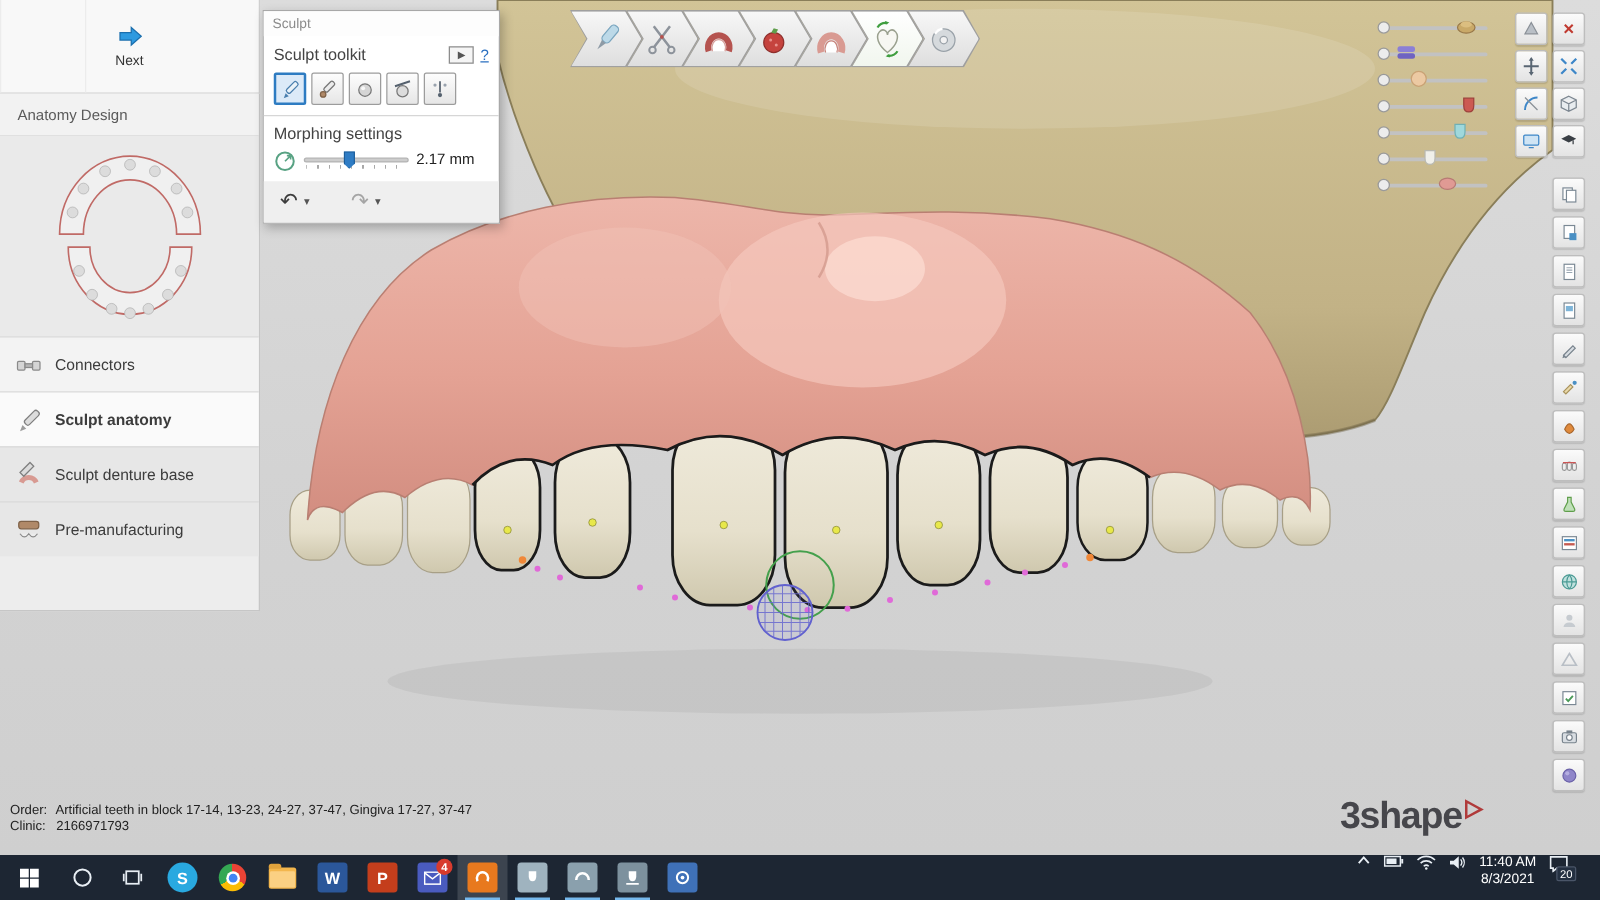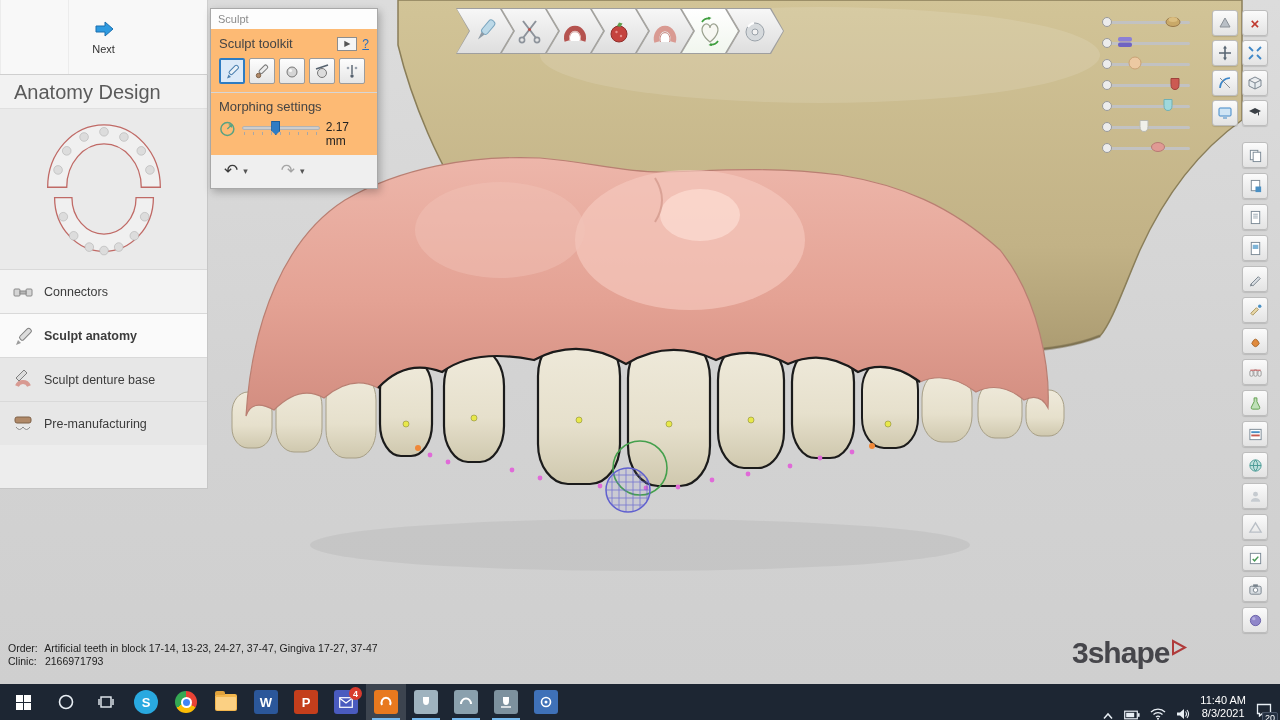--- a/index.html
+++ b/index.html
@@ -11,29 +11,29 @@
   #viewport{left:0;top:0;width:1280px;height:684px;background:linear-gradient(180deg,#dcdcdc 0%,#d3d3d3 55%,#cfcfcf 100%)}
 
   
   #nav{left:0;top:0;width:208px;height:75px;background:#f8f8f8;border-bottom:1px solid #cfcfcf;border-right:1px solid #cfcfcf;display:flex;z-index:10}
   .nav-btn{width:69px;height:100%;display:flex;flex-direction:column;align-items:center;justify-content:center;gap:5px;cursor:pointer}
   .nav-btn .lbl{font-size:11px;color:#333}
   .nav-sep{width:69px;border-left:1px solid #ececec;border-right:1px solid #ececec}
 
   
   #sidebar{left:0;top:75px;width:208px;height:414px;background:#ededed;border-right:1px solid #c6c6c6;border-bottom:1px solid #c6c6c6;z-index:10}
-  .sb-title{height:34px;line-height:34px;padding-left:14px;font-size:20px;color:#5a5a5a;background:#f2f2f2;border-bottom:1px solid #e0e0e0}
+  .sb-title{height:34px;line-height:34px;padding-left:14px;font-size:12px;color:#5a5a5a;background:#f2f2f2;border-bottom:1px solid #e0e0e0}
   .sb-arches{height:160px;display:flex;align-items:center;justify-content:center;background:#eaeaea}
   .sb-step{height:44px;display:flex;align-items:center;gap:10px;padding-left:12px;border-top:1px solid #d9d9d9;background:#e7e7e7;font-size:12.5px;color:#3c3c3c;cursor:pointer}
   .sb-step.done{background:#f3f3f3}
   .sb-step.active{background:#fafafa;font-weight:bold}
   .sb-ic{width:22px;height:22px;flex:0 0 22px}
 
   
-  #sculpt{left:210px;top:8px;width:168px;background:#fdba74;border:1px solid #a8a8a8;box-shadow:2px 3px 8px rgba(0,0,0,.25);z-index:20}
+  #sculpt{left:210px;top:8px;width:190px;background:#ffffff;border:1px solid #a8a8a8;box-shadow:2px 3px 8px rgba(0,0,0,.25);z-index:20}
   .sp-title{height:20px;line-height:20px;background:#fdfdfd;color:#8b8b8b;font-size:11px;padding-left:7px}
   .sp-body{padding:7px 8px 0 8px}
   .sp-h{font-size:13px;color:#444;display:flex;align-items:center;gap:5px}
   .sp-h .grow{flex:1}
   .vid-btn{width:20px;height:14px;border:1px solid #8d8d8d;background:#f5f5f5;font-size:8px;color:#555;display:flex;align-items:center;justify-content:center;cursor:pointer}
   .help-link{color:#2a6fc0;text-decoration:underline;font-size:12px;cursor:pointer}
   .tools{display:flex;gap:4px;margin:7px 0 8px 0}
   .tool{width:26px;height:26px;border:1px solid #9c9c9c;border-radius:2px;background:linear-gradient(#fdfdfd,#e6e6e6);display:flex;align-items:center;justify-content:center;cursor:pointer}
   .tool.active{border:2px solid #2e7cc2;background:#dceaf8}
   .sp-div{border-top:1px solid #d6d6d6;margin:0 -8px}
@@ -90,21 +90,21 @@
   .tb-app.open::after{content:"";position:absolute;left:6px;right:6px;bottom:0;height:2px;background:#76b9ed}
   .tb-app.hl{background:rgba(255,255,255,.14)}
   .tile{width:24px;height:24px;border-radius:3px;display:flex;align-items:center;justify-content:center;color:#fff;font-weight:bold;font-size:13px}
   .badge{position:absolute;top:3px;right:4px;min-width:13px;height:13px;border-radius:7px;background:#d83b2e;color:#fff;font-size:9px;display:flex;align-items:center;justify-content:center;padding:0 2px;font-weight:bold}
   .chrome-icon{position:relative;width:22px;height:22px;border-radius:50%;background:conic-gradient(#ea4335 0 33%,#fbbc05 0 66%,#34a853 0 100%)}
   .chrome-icon .w{position:absolute;inset:5.5px;background:#fff;border-radius:50%}
   .chrome-icon .b{position:absolute;inset:7.5px;background:#4285f4;border-radius:50%}
   .folder{position:relative;width:22px;height:17px;background:#f3b64d;border-radius:2px}
   .folder::before{content:"";position:absolute;top:-3px;left:0;width:10px;height:4px;background:#e0a23c;border-radius:2px 2px 0 0}
   .folder::after{content:"";position:absolute;inset:3px 1px 1px 1px;background:#fbd083;border-radius:1px}
-  #tb-tray{margin-left:auto;display:flex;align-items:flex-end;gap:10px;padding-right:4px;color:#fff}
+  #tb-tray{margin-left:auto;display:flex;align-items:flex-start;gap:10px;padding-right:21px;color:#fff}
   .tray-ic{display:flex;align-items:center;justify-content:center;cursor:pointer}
   .tb-clock{text-align:center;font-size:11px;line-height:13px;cursor:pointer}
   .ac-wrap{position:relative;cursor:pointer;padding-right:4px}
   .ac-badge{position:absolute;right:-2px;bottom:-4px;background:#243041;border:1px solid #4a5568;color:#fff;font-size:9px;padding:0 2px;border-radius:2px}
 </style>
 </head>
 <body>
 
 <div id="viewport" class="abs">
   <svg width="1280" height="684" viewBox="0 0 1280 684">

